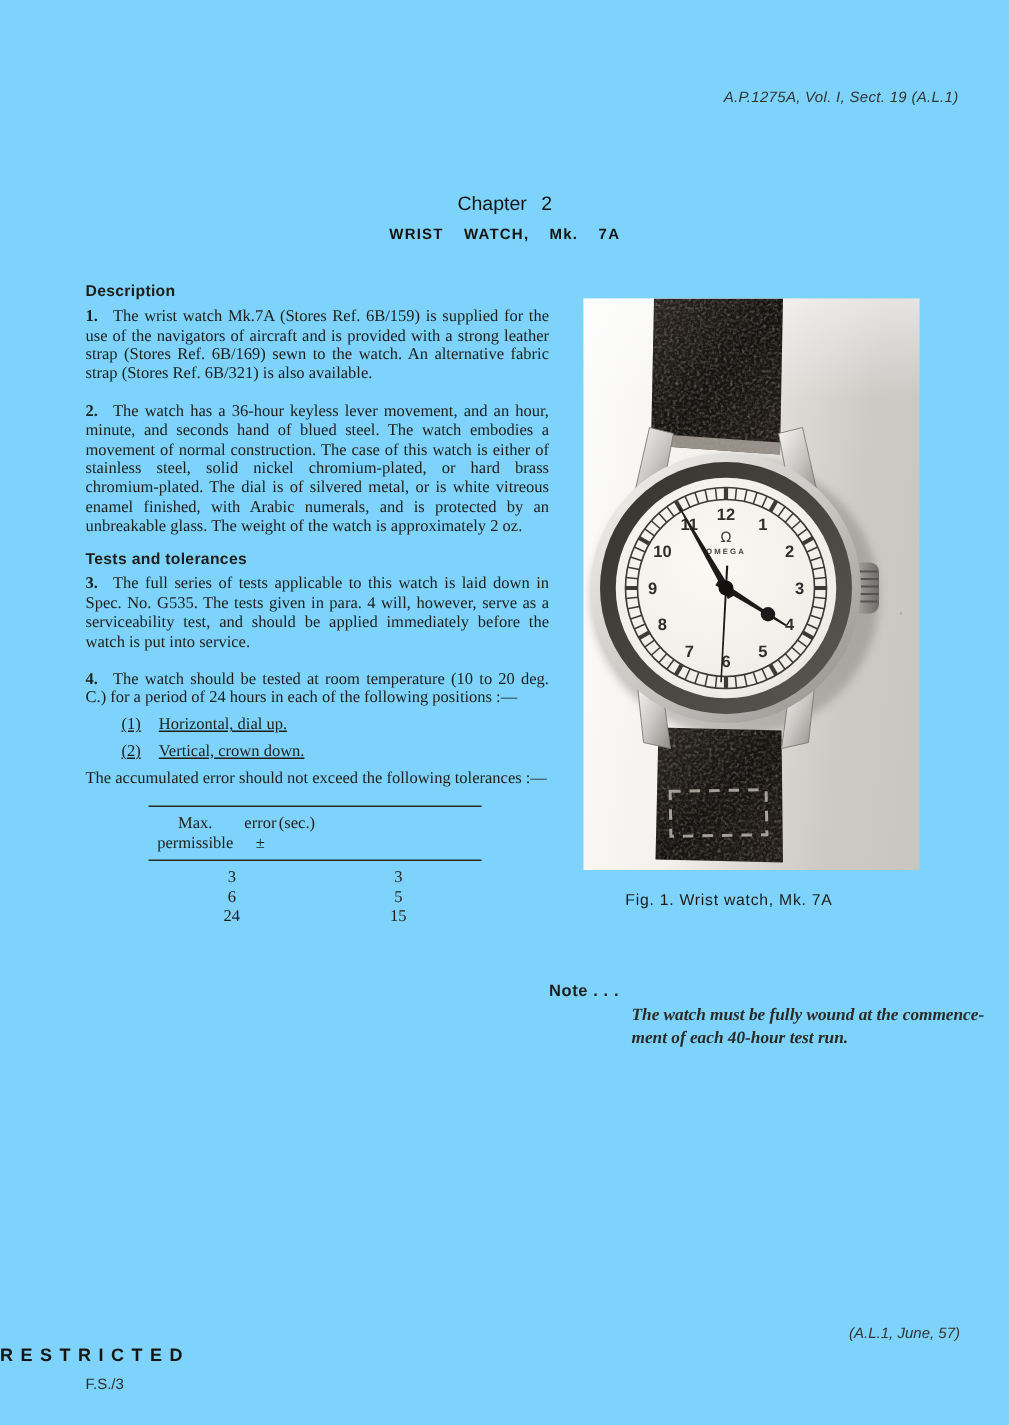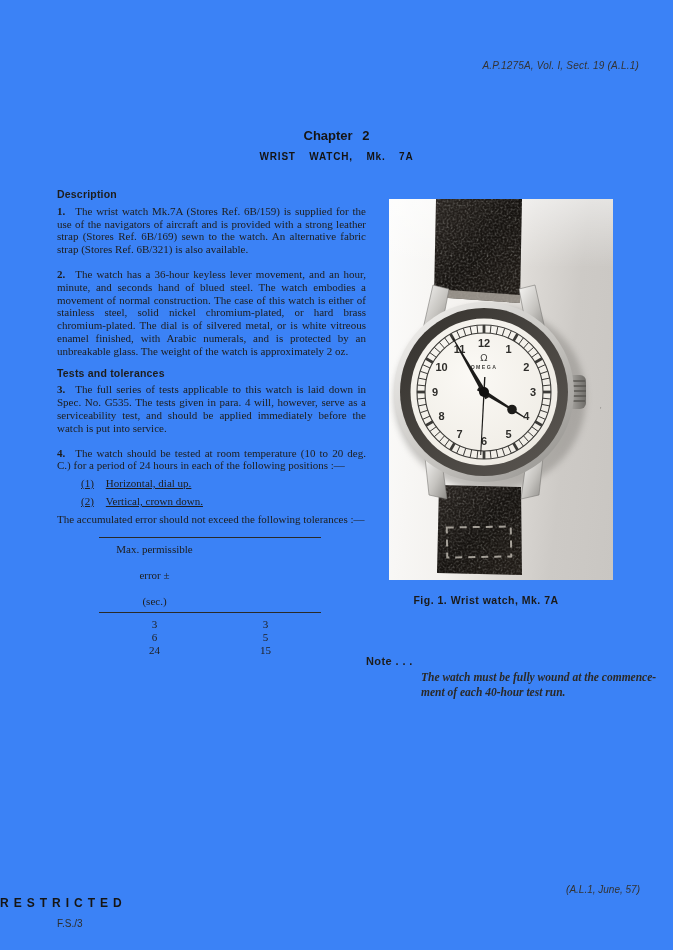--- a/index.html
+++ b/index.html
@@ -1,29 +1,29 @@
 <!DOCTYPE html>
 <html><head>
 <meta charset="utf-8">
 <style>
   * { margin:0; padding:0; box-sizing:border-box; }
   html,body { background:#e9e9e9; }
   .page {
     position:relative; width:673px; height:950px; margin:0 auto;
-    background:#3b82f6; overflow:hidden; color:#1e1d1b;
+    background:#7dd3fc; overflow:hidden; color:#1e1d1b;
     font-family:"Liberation Serif", serif;
   }
   .hdr-ref {
     position:absolute; top:60px; right:34px;
     font-family:"Liberation Sans", sans-serif; font-style:italic;
     font-size:10px; color:#333; letter-spacing:.2px;
   }
   .chapter {
     position:absolute; top:128px; left:0; right:0; text-align:center;
-    font-family:"Liberation Sans", sans-serif; font-weight:bold;
+    font-family:"Liberation Sans", sans-serif; font-weight:normal;
     font-size:13px; word-spacing:6px; color:#161514;
   }
   .doc-title {
     position:absolute; top:151px; left:0; right:0; text-align:center;
     font-family:"Liberation Sans", sans-serif; font-weight:bold;
     font-size:10px; letter-spacing:.8px; word-spacing:10px; color:#141312;
   }
   .col-left {
     position:absolute; left:57px; top:188px; width:309px;
     font-size:11px; line-height:12.8px; text-align:justify;
@@ -38,35 +38,35 @@
   .list-item { margin:0 0 5px 24px; text-align:left;text-decoration:underline; }
   .list-item .lnum { padding-right:12px; }
   .tail { margin-bottom:11px; }
   .tol-table {
     margin-left:42px; width:222px;
     border-top:1.5px solid #2a2a28;
     font-size:11px;
   }
   .tol-head { display:flex; border-bottom:1.5px solid #2a2a28; padding:5px 0 4px 0; }
   .tol-head .hc { width:50%; text-align:center; line-height:13px;
-                  display:flex; flex-direction:column; justify-content:flex-end;gap:13px; }
+                  display:flex; flex-direction:row; justify-content:flex-end; }
   .tol-body { padding:5px 0 6px 0; }
   .tol-row { display:flex; line-height:13.2px; }
   .tol-row .tc { width:50%; text-align:center; }
 
   .photo {
     position:absolute; left:389px; top:199px; width:224px; height:381px;
     background:
       linear-gradient(180deg, rgba(255,255,255,.5) 0%, rgba(255,255,255,0) 18%),
       linear-gradient(96deg, #fcfcfb 0%, #f3f1ee 36%, #dddad6 56%, #cdcac6 76%, #c9c6c2 100%);
   }
   .photo svg { display:block; }
   .fig-caption {
     position:absolute; left:380px; top:594px; width:212px; text-align:center;
-    font-family:"Liberation Sans", sans-serif; font-weight:bold;
+    font-family:"Liberation Sans", sans-serif; font-weight:normal;
     font-size:10.5px; letter-spacing:.5px; color:#1b1a19;
   }
   .note-label {
     position:absolute; left:366px; top:655px;
     font-family:"Liberation Sans", sans-serif; font-weight:bold;
     font-size:11px; letter-spacing:.4px;
   }
   .note-body {
     position:absolute; left:389px; top:670px; width:256px;
     font-style:italic; font-weight:600; font-size:11.5px; line-height:15px; color:#2a2927;margin-left:32px;

